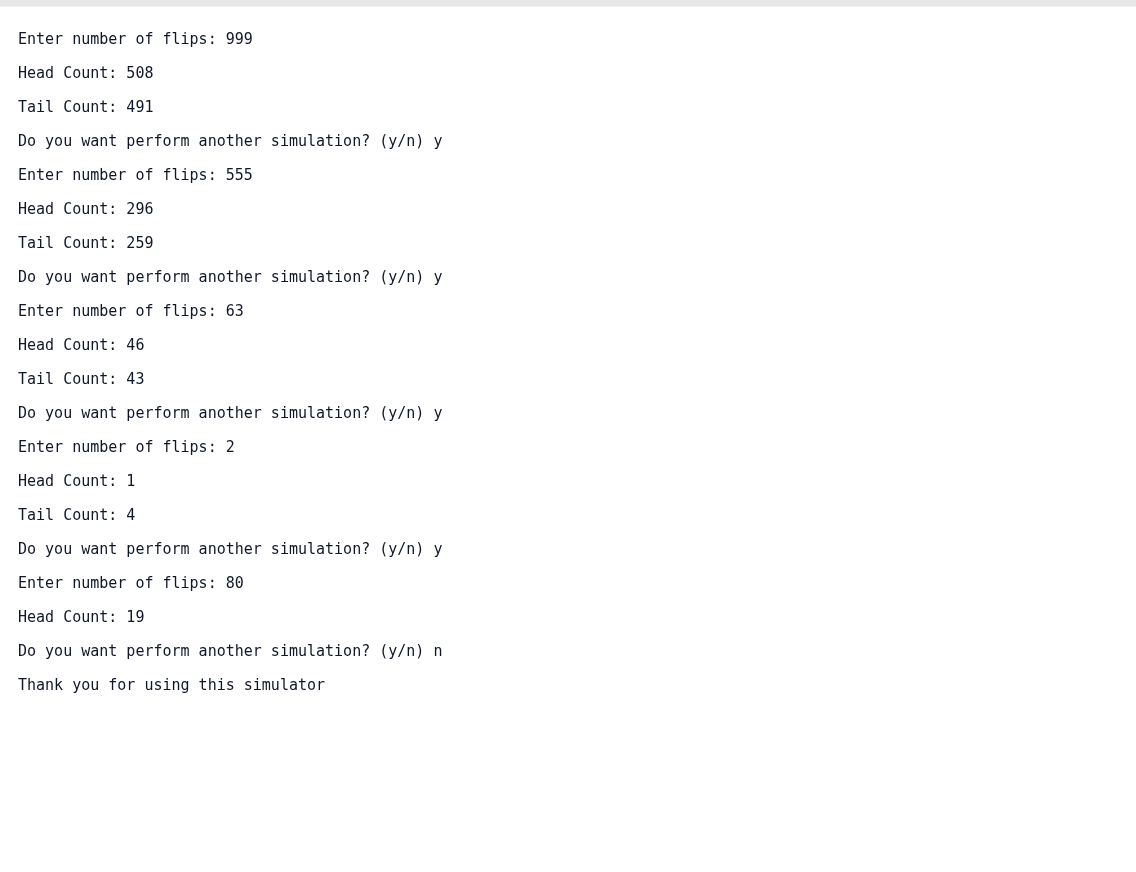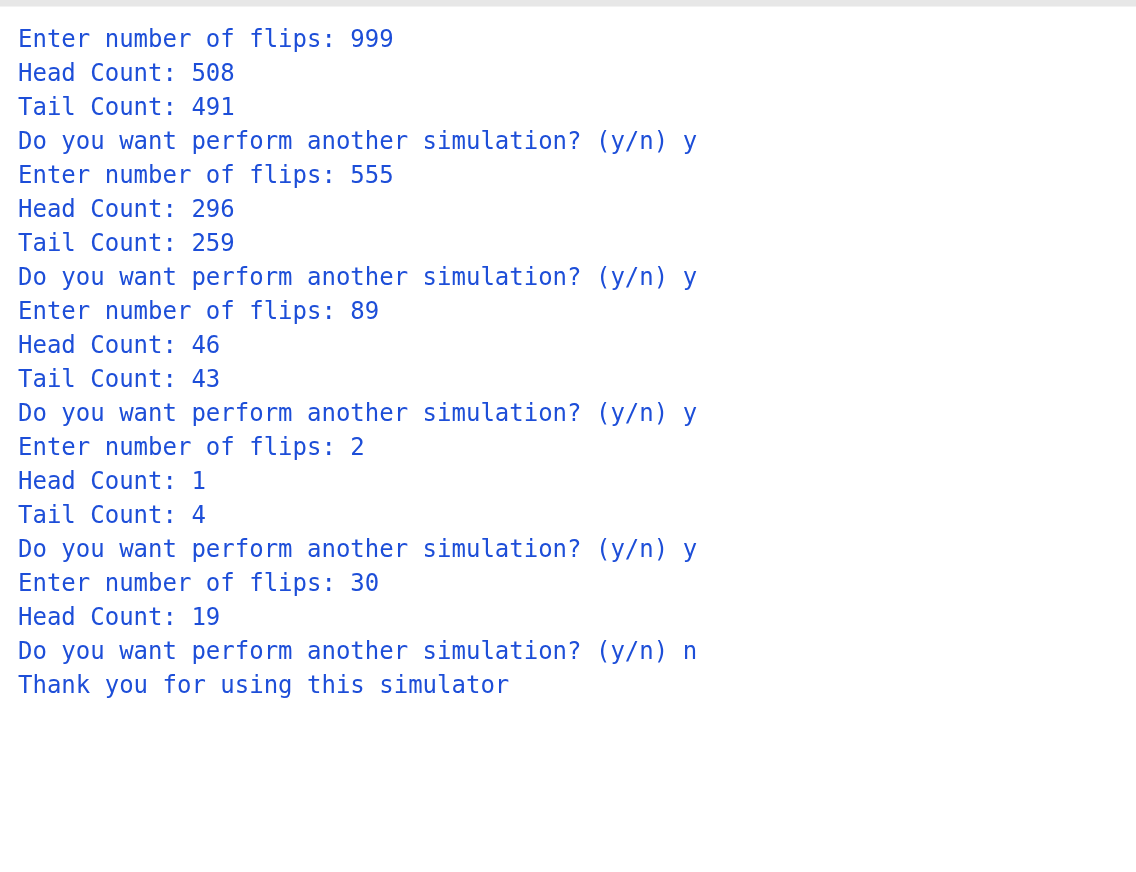--- a/index.html
+++ b/index.html
@@ -44,24 +44,24 @@
     right: 0;
     bottom: 0;
     padding: 15px 0 0 18px;
     background: #ffffff;
     box-sizing: border-box;
     overflow: hidden;
   }
   .line {
     display: block;
     font-family: "DejaVu Sans Mono", "Liberation Mono", monospace;
-    font-size: 24px;
+    font-size: 15px;
     line-height: 34px;
     height: 34px;
-    color: #1d4ed8;
+    color: #0f172a;
     white-space: pre;
     letter-spacing: 0px;
   }
 </style>
 </head>
 <body>
 
 <div id="console-window">
 
   <div id="top-bar"></div>
@@ -69,27 +69,27 @@
 
   <div id="output-area">
     <span class="line">Enter number of flips: 999</span>
     <span class="line">Head Count: 508</span>
     <span class="line">Tail Count: 491</span>
     <span class="line">Do you want perform another simulation? (y/n) y</span>
     <span class="line">Enter number of flips: 555</span>
     <span class="line">Head Count: 296</span>
     <span class="line">Tail Count: 259</span>
     <span class="line">Do you want perform another simulation? (y/n) y</span>
-    <span class="line">Enter number of flips: 89</span>
+    <span class="line">Enter number of flips: 63</span>
     <span class="line">Head Count: 46</span>
     <span class="line">Tail Count: 43</span>
     <span class="line">Do you want perform another simulation? (y/n) y</span>
     <span class="line">Enter number of flips: 2</span>
     <span class="line">Head Count: 1</span>
     <span class="line">Tail Count: 4</span>
     <span class="line">Do you want perform another simulation? (y/n) y</span>
-    <span class="line">Enter number of flips: 30</span>
+    <span class="line">Enter number of flips: 80</span>
     <span class="line">Head Count: 19</span>
     <span class="line">Do you want perform another simulation? (y/n) n</span>
     <span class="line">Thank you for using this simulator</span>
   </div>
 
 </div>
 
 </body></html>

